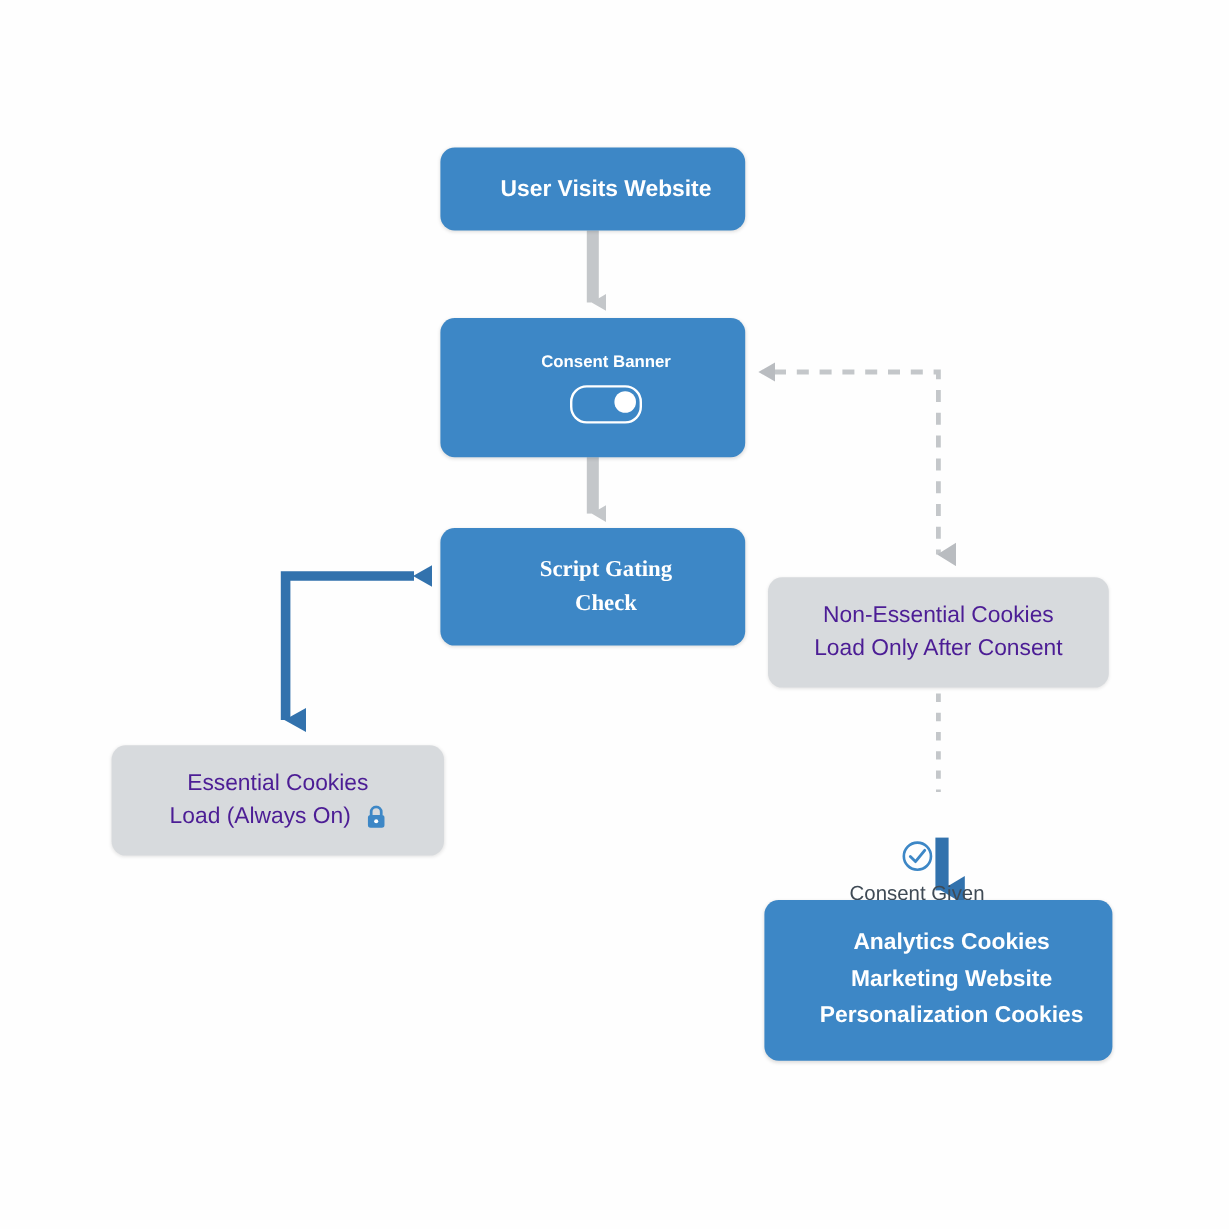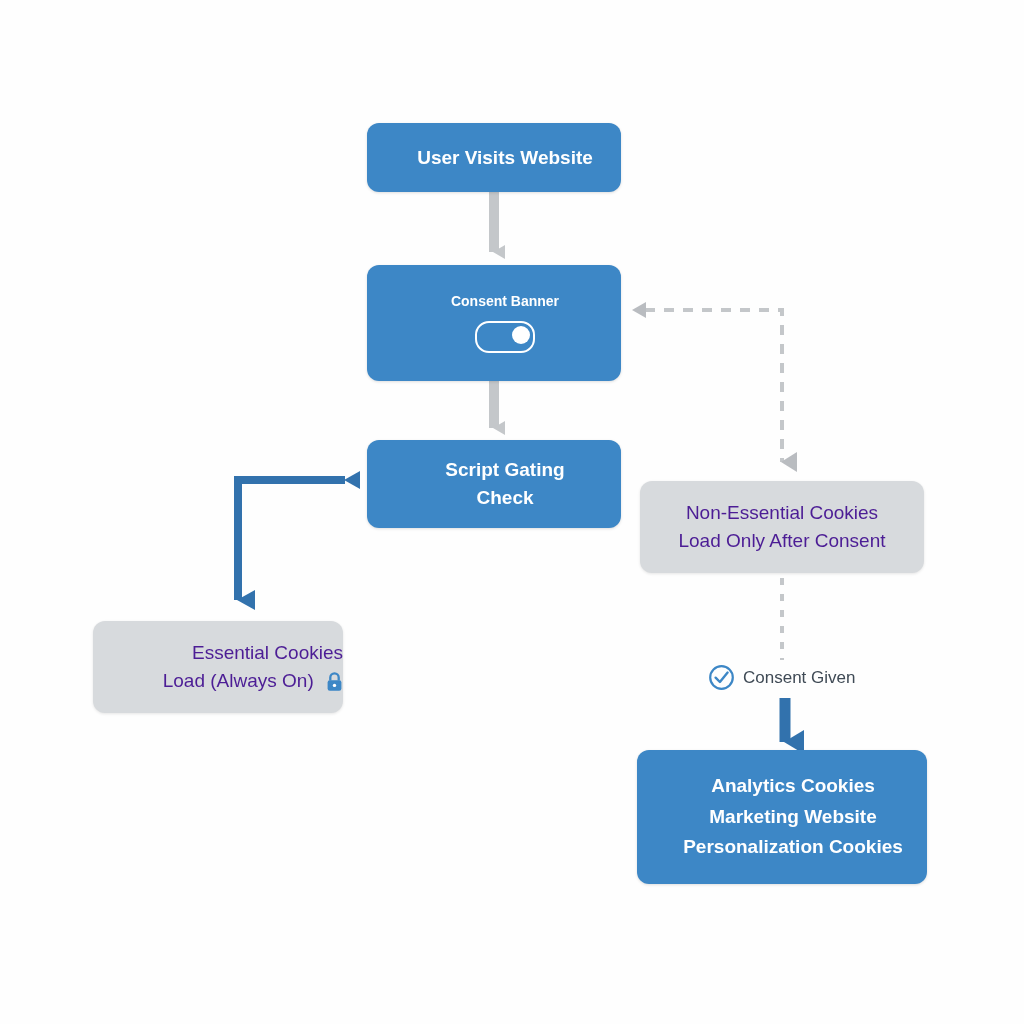--- a/index.html
+++ b/index.html
@@ -145,45 +145,45 @@
     <span class="line">User Visits Website</span>
   </div>
 
   <div class="node blue" style="left:367px; top:265px; width:254px; height:116px; font-size:14px; font-weight:bold;">
     <span class="line">Consent Banner</span>
     <div class="toggle">
       <div class="knob"></div>
     </div>
   </div>
 
-  <div class="node blue" style="left:367px; top:440px; width:254px; height:88px; font-size:19px; font-weight:bold; line-height:1.45;">
+  <div class="node blue" style="left:367px; top:440px; width:254px; height:98px; font-size:19px; font-weight:bold; line-height:1.45;font-family:Liberation Serif, serif;">
     <span class="line">Script Gating</span>
     <span class="line">Check</span>
   </div>
 
-  <div class="node gray" style="left:93px; top:621px; width:250px; height:92px; font-size:19px; line-height:1.5;align-items:flex-end;">
+  <div class="node gray" style="left:93px; top:621px; width:277px; height:92px; font-size:19px; line-height:1.5;">
     <span class="line">Essential Cookies</span>
     <span class="line">
       <span>Load (Always On)</span>
       <span class="lockwrap">
         <svg width="17" height="20" viewBox="0 0 17 20" aria-hidden="true">
           <path d="M4.3 8.4 V5.6 a4.2 4.2 0 0 1 8.4 0 V8.4" fill="none" stroke="#3d87c6" stroke-width="2.3"></path>
           <rect x="1.6" y="8.2" width="13.8" height="10.6" rx="2.2" fill="#3d87c6"></rect>
           <circle cx="8.5" cy="13.4" r="1.7" fill="#ffffff"></circle>
         </svg>
       </span>
     </span>
   </div>
 
   <div class="node gray" style="left:640px; top:481px; width:284px; height:92px; font-size:19px; line-height:1.5;">
     <span class="line">Non-Essential Cookies</span>
     <span class="line">Load Only After Consent</span>
   </div>
 
-  <div class="consent-label" style="left:708px; top:664px;">
+  <div class="consent-label" style="left:708px; top:700px;flex-direction:column;">
     <span style="display:inline-flex;">
       <svg width="27" height="27" viewBox="0 0 27 27" aria-hidden="true">
         <circle cx="13.5" cy="13.5" r="11.3" fill="none" stroke="#3d87c6" stroke-width="2.2"></circle>
         <path d="M7.6 13.7 L11.9 18 L19.6 8.6" fill="none" stroke="#3d87c6" stroke-width="2.4" stroke-linecap="round" stroke-linejoin="round"></path>
       </svg>
     </span>
     <span>Consent Given</span>
   </div>
 
   <div class="node blue" style="left:637px; top:750px; width:290px; height:134px; font-size:19px; font-weight:bold; line-height:1.6;">

